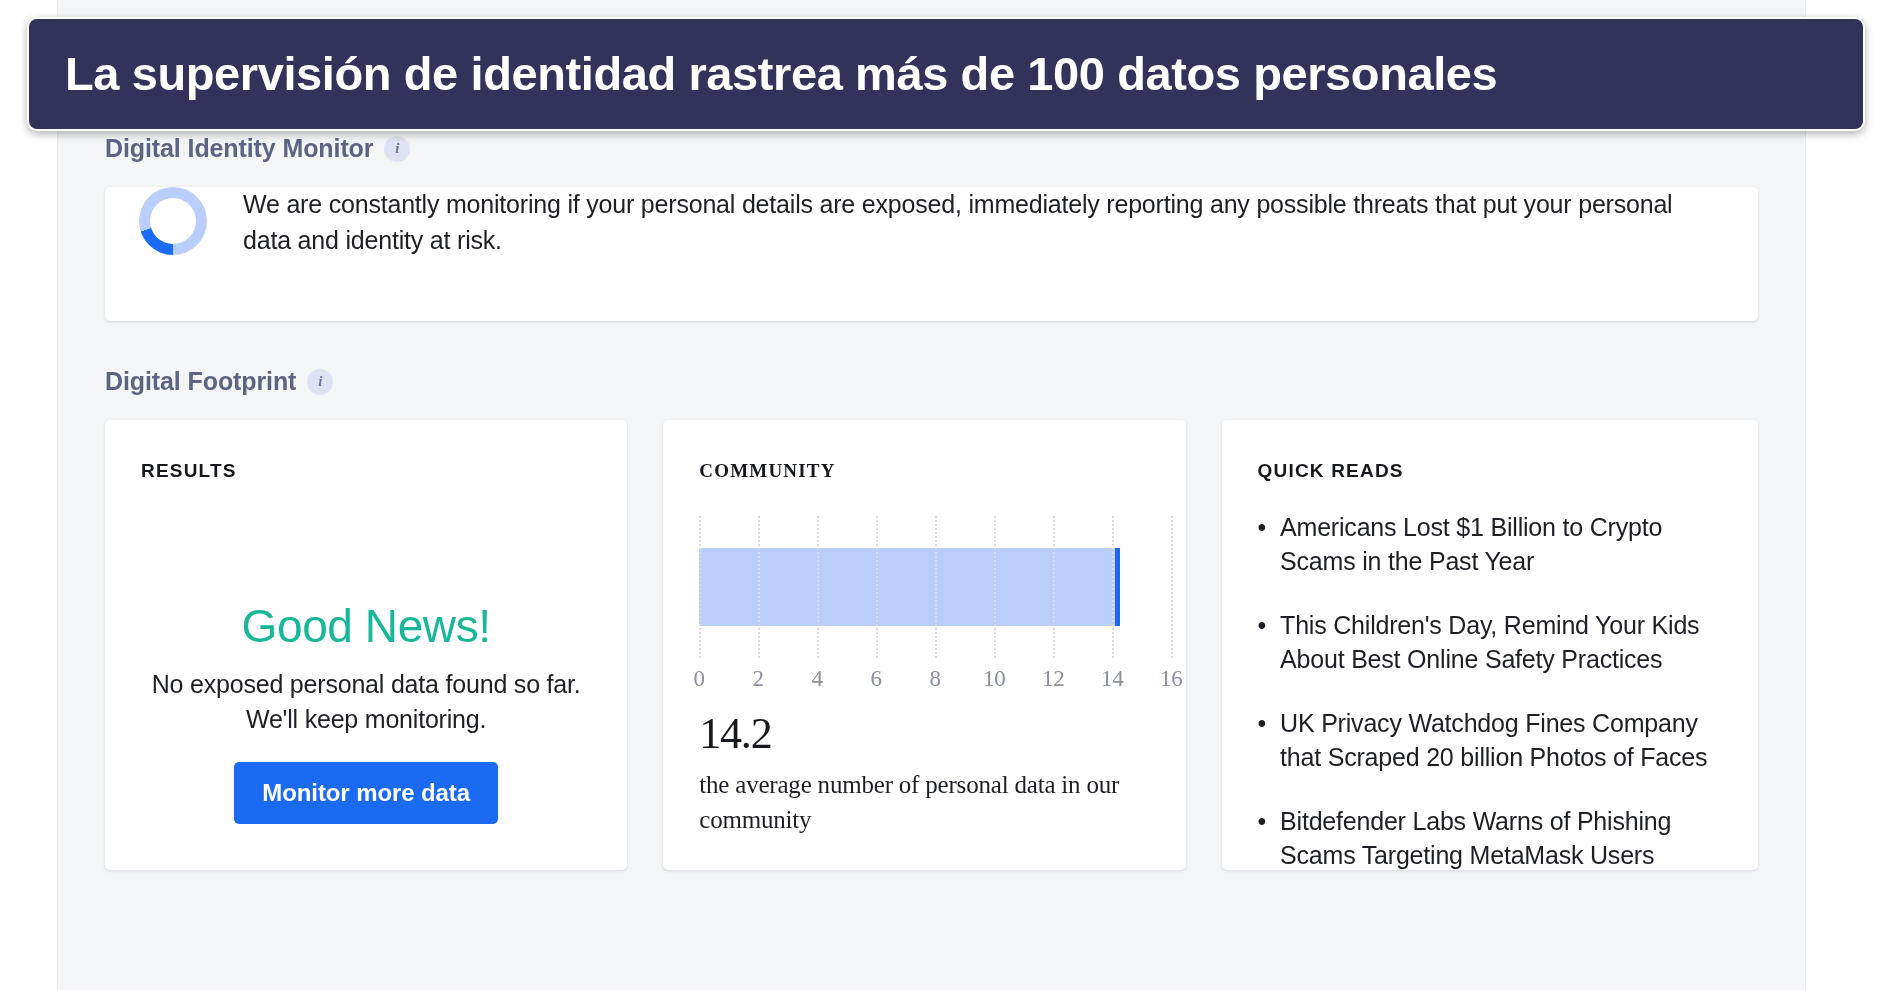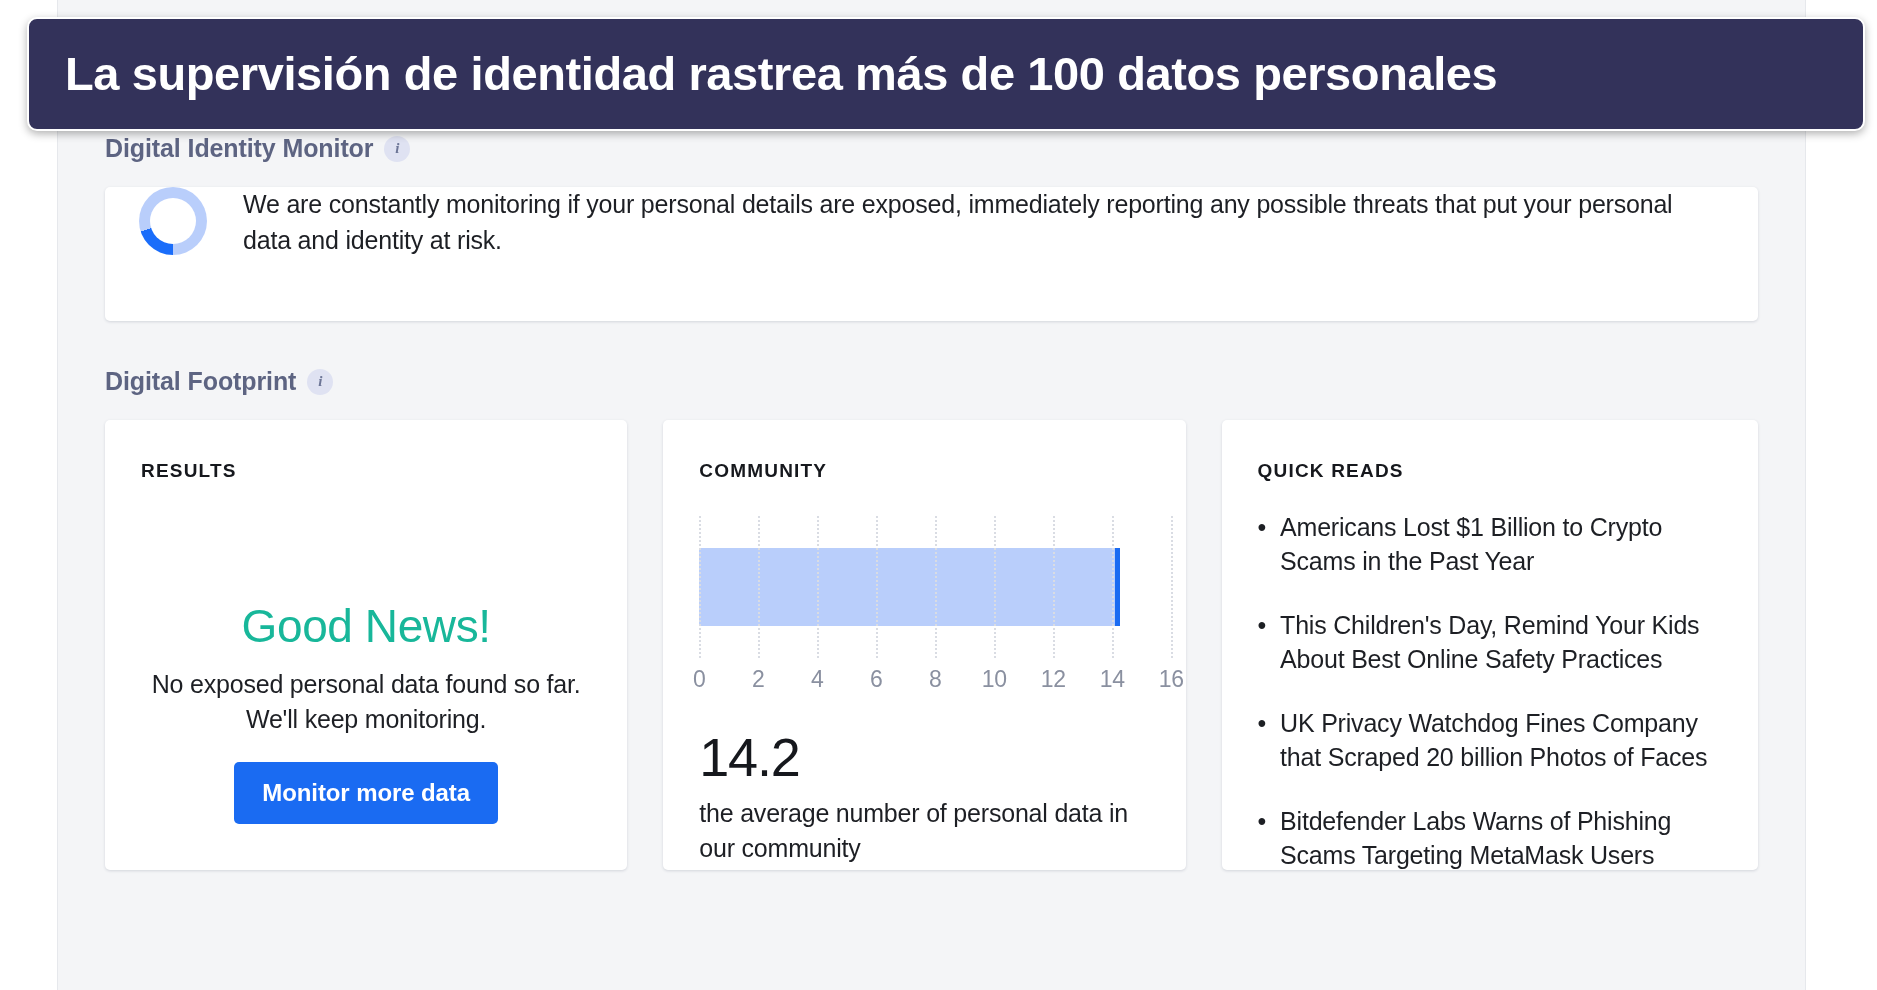--- a/index.html
+++ b/index.html
@@ -128,21 +128,21 @@
   }
   .card {
     background: #ffffff;
     border-radius: 5px;
     box-shadow: 0 1px 3px rgba(40,50,80,0.16);
     padding: 40px 36px 0 36px;
     height: 450px;
     overflow: hidden;
   }
   .card-a { width: 546px; }
-  .card-b { width: 546px; }
+  .card-b { width: 546px; font-family: Liberation Serif, serif; }
   .card-c { width: 561px; }
 
   .card-label {
     font-size: 19px;
     font-weight: bold;
     letter-spacing: 1.2px;
     color: #16181d;
   }
 
   
@@ -222,24 +222,24 @@
   }
   .tick {
     position: absolute;
     top: 0;
     transform: translateX(-50%);
     color: #8a90a0;
     font-size: 23px;
     letter-spacing: -0.2px;
   }
   .big-number {
-    font-size: 54px;
+    font-size: 44px;
     color: #16181d;
     letter-spacing: -1.2px;
-    margin-top: 34px;
+    margin-top: 16px;
     line-height: 1;
   }
   .big-caption {
     font-size: 25px;
     color: #1d1f24;
     line-height: 1.38;
     letter-spacing: -0.2px;
     margin-top: 12px;
     max-width: 470px;
   }

